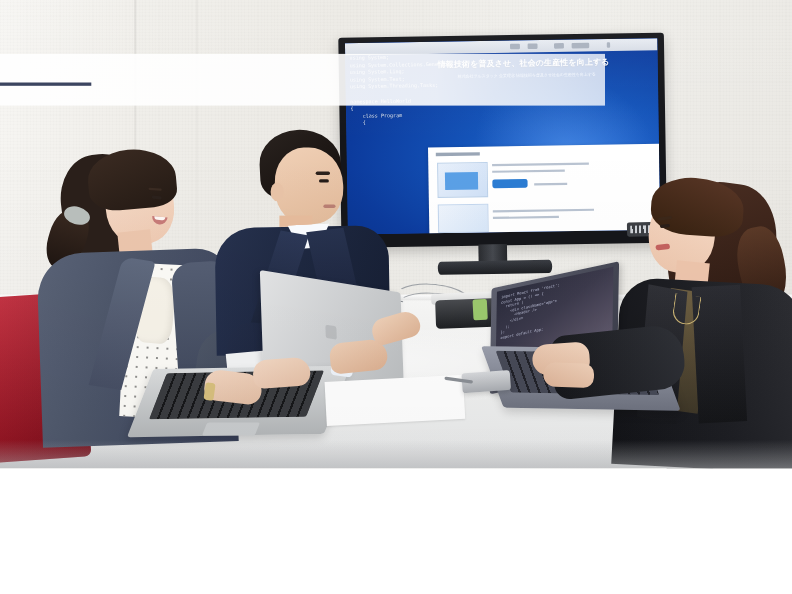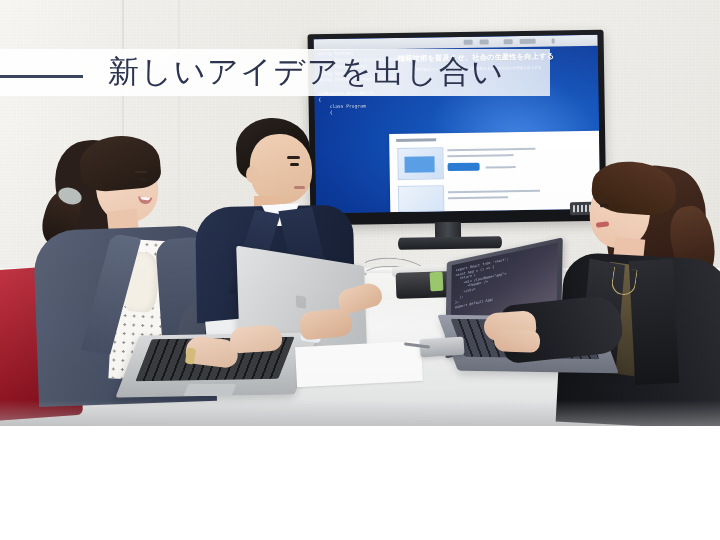--- a/index.html
+++ b/index.html
@@ -800,21 +800,20 @@
 
     <div class="p3-arm"></div>
     <div class="p3-hand"></div>
     <div class="p3-hand2"></div>
 
     <div class="desk-front-shadow"></div>
     <div class="photo-grade"></div>
 
     <div class="headline-band"></div>
     <div class="rule"></div>
-    <div class="headline">新しいアイデアを出し合い</div>
   </div>
 
   <div class="bottom-bar">
 
     
 
     
   </div>
 
 </div>

